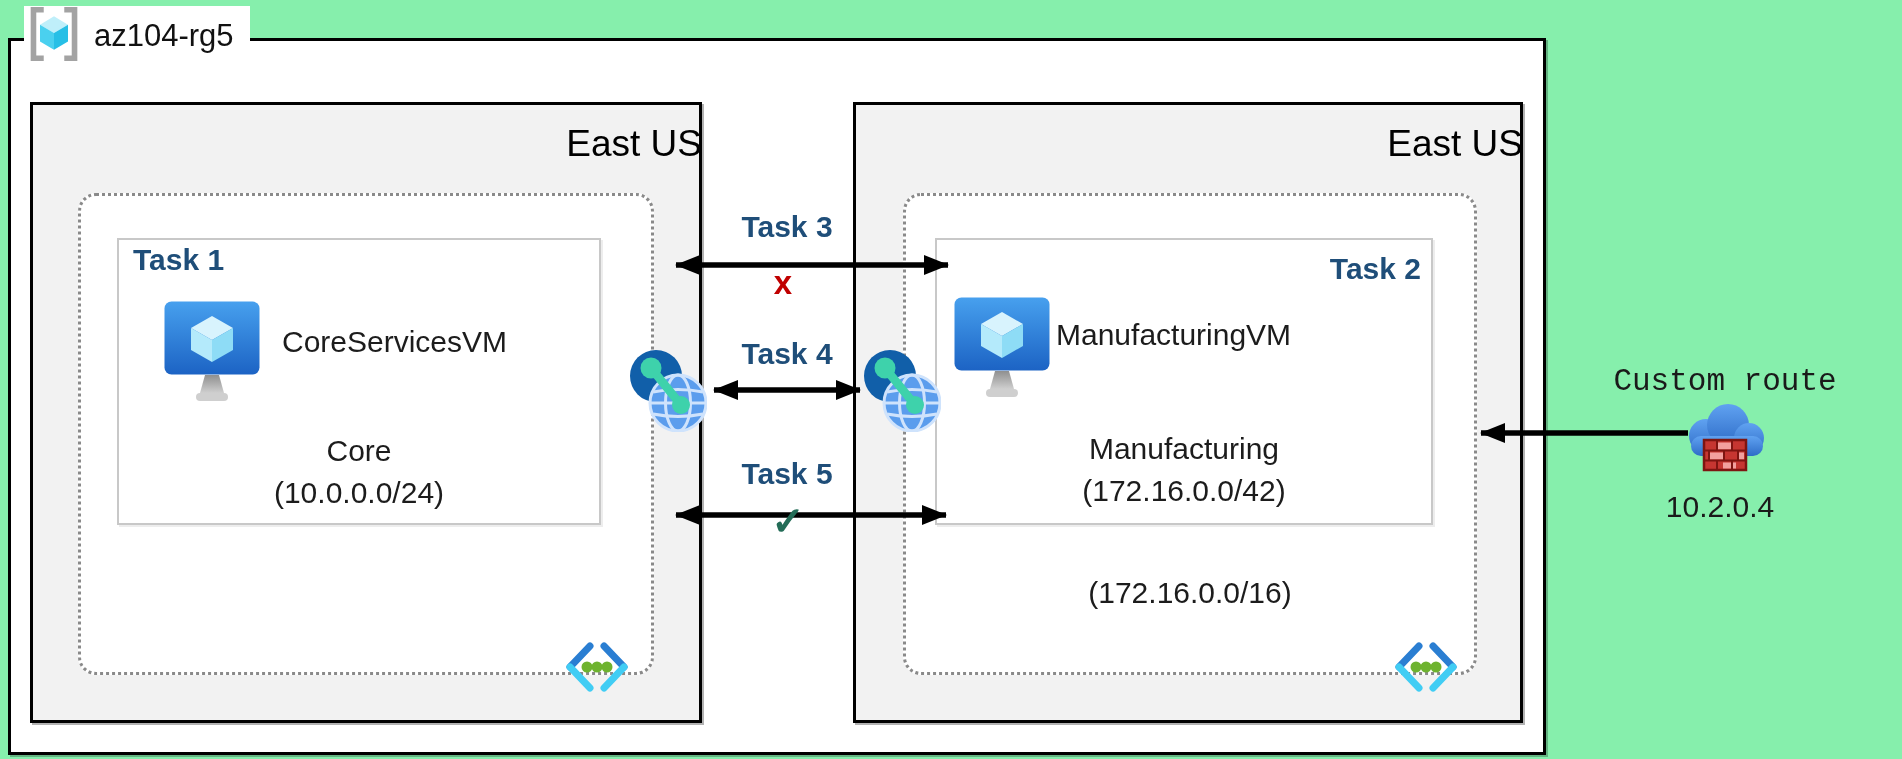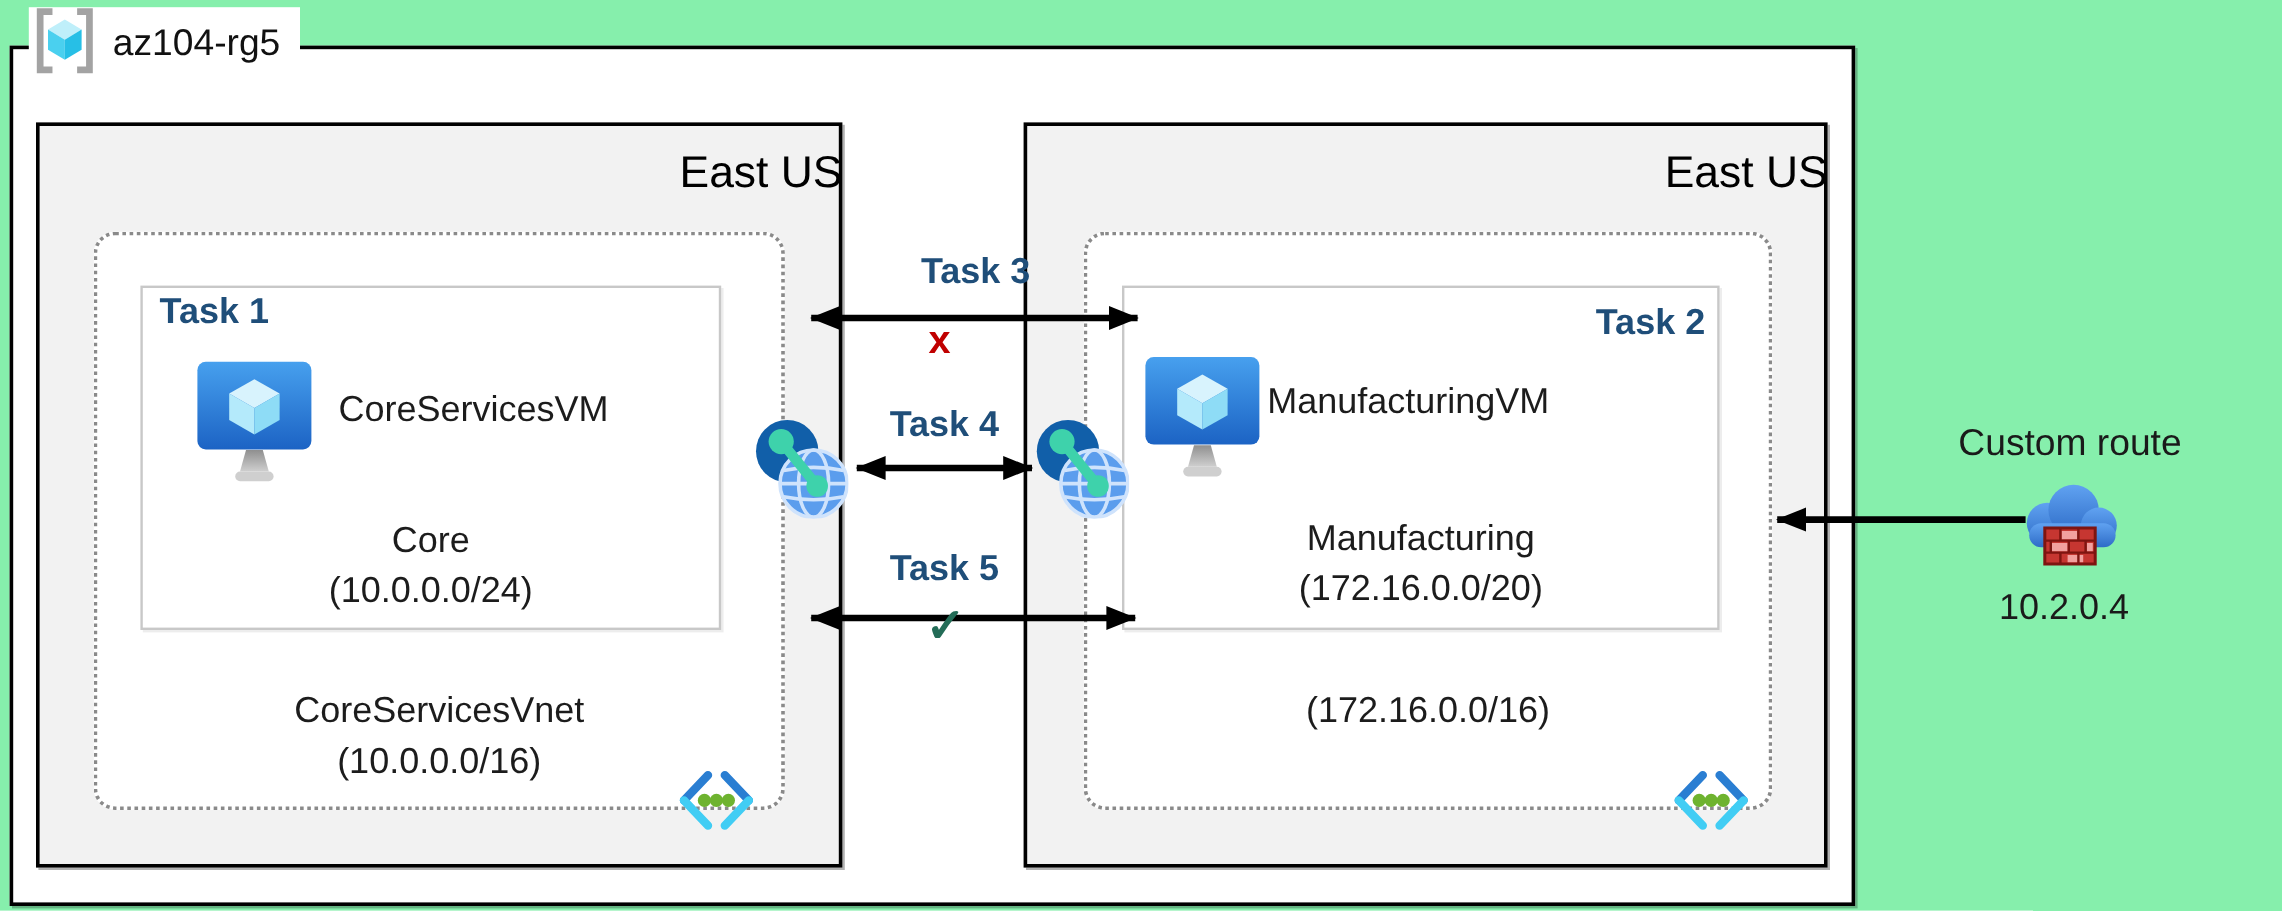--- a/index.html
+++ b/index.html
@@ -45,36 +45,36 @@
   .subnet{
     background:#fff;border:2px solid #c8c8c8;box-sizing:border-box;z-index:3;
     box-shadow:2px 2px 0 rgba(0,0,0,0.07);
   }
   .subnet-left{left:117px;top:238px;width:484px;height:287px;}
   .subnet-right{left:935px;top:238px;width:498px;height:287px;}
 
   .task-label{font-size:30px;font-weight:bold;color:#1f4e79;z-index:4;}
   .t1{left:133px;top:243px;}
   .t2{left:1221px;top:252px;width:200px;text-align:right;}
-  .t3{left:713px;top:210px;width:200px;text-align:center;}
+  .t3{left:687px;top:210px;width:200px;text-align:center;}
   .t4{left:687px;top:337px;width:200px;text-align:center;}
   .t5{left:687px;top:457px;width:200px;text-align:center;}
   .t6{left:1625px;top:301px;width:200px;text-align:center;font-size:31px;}
 
   .vm-name{font-size:30px;color:#1c1c1c;z-index:4;}
   .vm-name.l{left:282px;top:325px;}
   .vm-name.r{left:1056px;top:318px;}
 
   .caption{font-size:30px;text-align:center;line-height:42px;color:#1c1c1c;z-index:4;}
   .subnet-cap-l{left:117px;top:430px;width:484px;}
   .subnet-cap-r{left:935px;top:428px;width:498px;}
   .vnet-cap-l{left:78px;top:572px;width:576px;}
   .vnet-cap-r{left:903px;top:572px;width:574px;}
 
-  .custom-route{left:1600px;top:351px;width:250px;text-align:center;font-size:31px;color:#1a1a1a;z-index:4;}
+  .custom-route{left:1600px;top:364px;width:250px;text-align:center;font-size:31px;color:#1a1a1a;z-index:4;font-family:Liberation Mono, monospace;}
   .ip-label{left:1620px;top:490px;width:200px;text-align:center;font-size:30px;color:#1a1a1a;z-index:4;}
 
   .mark-x{left:747px;top:264px;width:72px;text-align:center;
     font-size:33px;font-weight:bold;color:#c00000;z-index:6;}
   .mark-check{left:752px;top:498px;width:72px;text-align:center;
     font-size:40px;font-weight:600;color:#236c57;z-index:6;}
 
   .icon{z-index:5;}
   .arrow-overlay{left:0;top:0;width:1902px;height:759px;z-index:4;pointer-events:none;}
 </style>
@@ -145,27 +145,23 @@
     </svg>
   </span>
   <div class="abs vm-name r">ManufacturingVM</div>
 
   <div class="abs caption subnet-cap-l">
     <div>Core</div>
     <div>(10.0.0.0/24)</div>
   </div>
   <div class="abs caption subnet-cap-r">
     <div>Manufacturing</div>
-    <div>(172.16.0.0/20)</div>
-  </div>
-
-  <div class="abs caption vnet-cap-l">
-    <div>CoreServicesVnet</div>
-    <div>(10.0.0.0/16)</div>
-  </div>
+    <div>(172.16.0.0/42)</div>
+  </div>
+
   <div class="abs caption vnet-cap-r">
     <div>(172.16.0.0/16)</div>
   </div>
 
   <span class="abs icon" style="left:563px;top:642px;">
     <svg width="68" height="50" viewBox="0 0 68 50">
       <line x1="27" y1="4" x2="7" y2="25" stroke="#2a7ed2" stroke-width="7" stroke-linecap="round"></line>
       <line x1="7" y1="25" x2="27" y2="46" stroke="#41cdf4" stroke-width="7" stroke-linecap="round"></line>
       <line x1="41" y1="4" x2="61" y2="25" stroke="#2a7ed2" stroke-width="7" stroke-linecap="round"></line>
       <line x1="61" y1="25" x2="41" y2="46" stroke="#41cdf4" stroke-width="7" stroke-linecap="round"></line>

